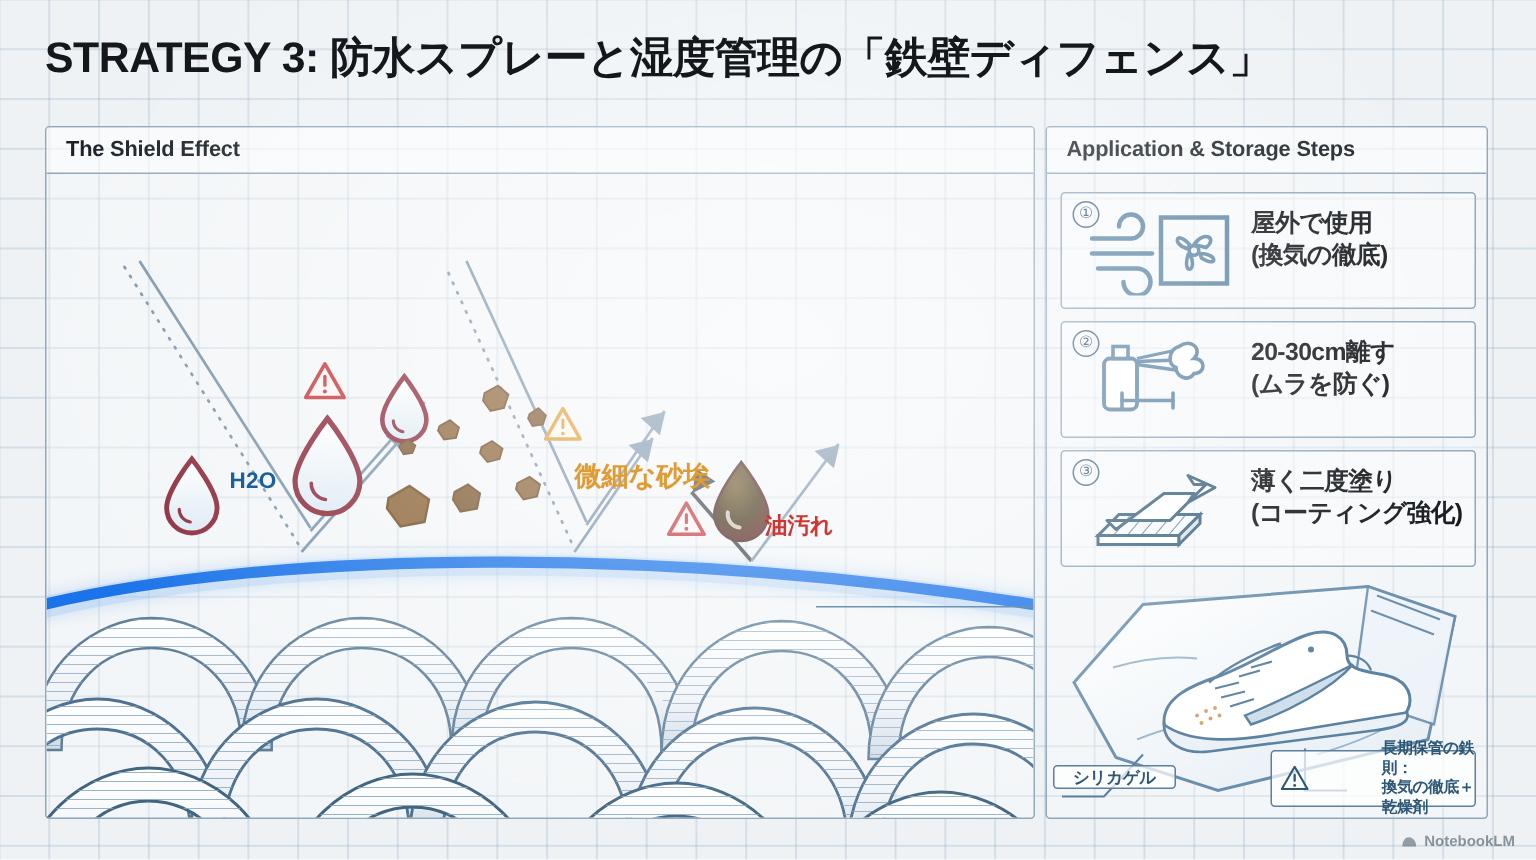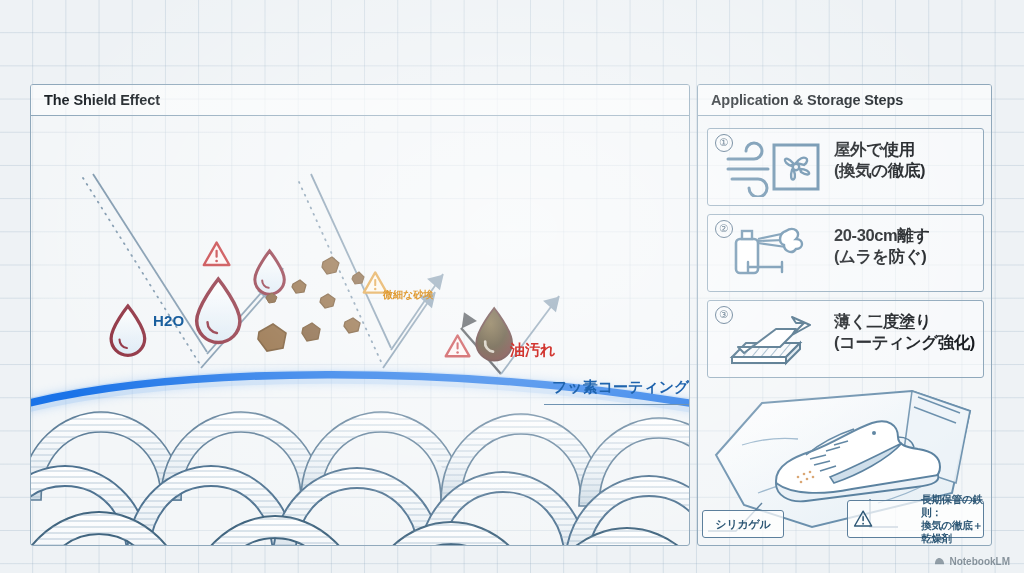--- a/index.html
+++ b/index.html
@@ -88,22 +88,22 @@
     z-index: 6;
   }
   #lbl-h2o {
     left: 122px; top: 196px;
     font-size: 15px;
     color: #1a5f9e;
     letter-spacing: 0.2px;
     text-align: right;
   }
   #lbl-dust {
-    left: 352px; top: 172px;
-    font-size: 10px;
+    left: 352px; top: 189px;
+    font-size: 18px;
     color: #e09b33;
   }
   #lbl-oil {
     left: 479px; top: 225px;
     font-size: 15px;
     color: #d2352f;
   }
   #lbl-coating {
     left: 521px; top: 262px;
     font-size: 15px;
@@ -178,21 +178,21 @@
     border: 1.4px solid #5c7f9c;
     border-radius: 3px;
     background: rgba(255,255,255,0.72);
     box-sizing: border-box;
     z-index: 7;
   }
   #callout-silica {
     left: 702px;
     top: 510px;
     width: 82px;
-    height: 28px;
+    height: 16px;
     display: flex;
     align-items: center;
     justify-content: center;
   }
   #callout-silica .t {
     font-size: 11px;
     font-weight: bold;
     color: #2d5775;
     letter-spacing: -0.2px;
   }
@@ -230,20 +230,21 @@
     font-size: 10px;
     font-weight: bold;
     color: #4a5a66;
   }
 </style>
 </head>
 <body>
 
 <div id="slide">
 
+  <div class="title">STRATEGY 3: 防水スプレーと湿度管理の「鉄壁ディフェンス」</div>
 
   <div class="panel" id="panel-left">
     <div class="panel-head">
       <span class="panel-head-text">The Shield Effect</span>
     </div>
 
     <div class="illus">
       <svg width="658" height="430" viewBox="0 0 658 430">
         <defs>
           <linearGradient id="fibGrad" x1="0" y1="0" x2="0" y2="1">
@@ -426,21 +427,20 @@
               <path d="M0,96 C0,34 48,0 88,0 C128,0 176,34 176,96 L150,96 C150,48 120,22 88,22 C56,22 26,48 26,96 Z" fill="url(#fibLines)" opacity="0.85"></path>
             </g>
           </g>
         </g>
       </svg>
 
       
       <div class="lbl" id="lbl-h2o">H2O</div>
       <div class="lbl" id="lbl-dust">微細な砂埃</div>
       <div class="lbl" id="lbl-oil">油汚れ</div>
-      <div class="lbl" id="lbl-coating">フッ素コーティング</div>
       <div id="lbl-coating-rule"></div>
     </div>
   </div>
 
   <div class="panel" id="panel-right">
     <div class="panel-head">
       <span class="panel-head-text">Application &amp; Storage Steps</span>
     </div>
 
     <div class="step" id="step-1">

